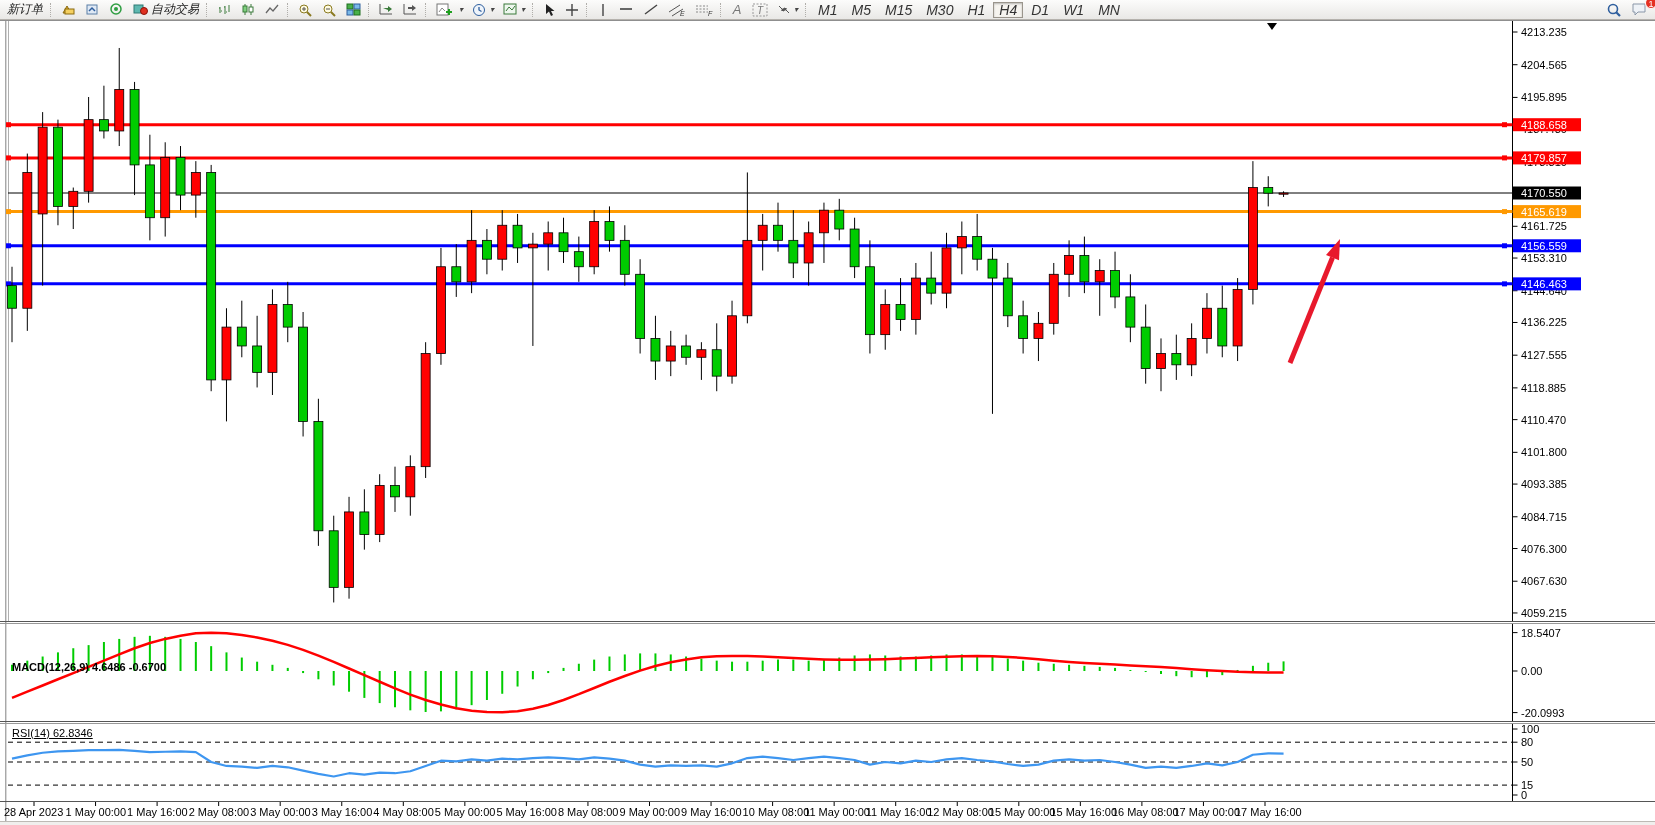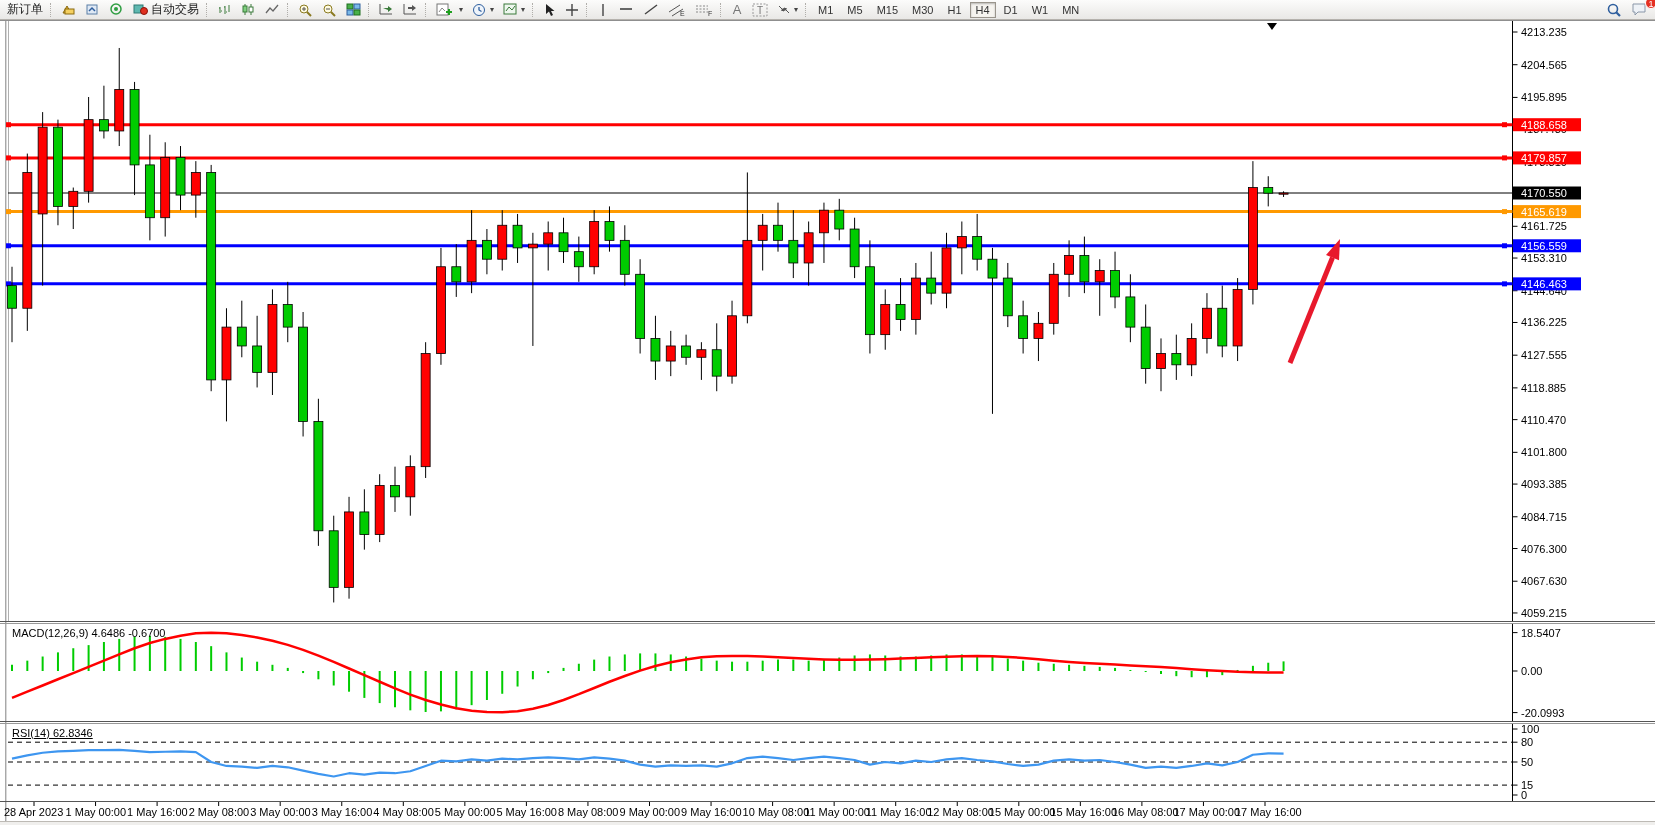--- a/index.html
+++ b/index.html
@@ -4,40 +4,40 @@
 <style>
   * { box-sizing: border-box; margin: 0; padding: 0; }
   html,body { width:1655px; height:825px; overflow:hidden; background:#fff;
     font-family:"Liberation Sans", sans-serif; font-size:11px; color:#000; }
 
   
   .toolbar { height:20px; background:linear-gradient(#fcfcfb,#e9e8e6);
     border-bottom:1px solid #b5b2ad; display:flex; align-items:center; padding:0 3px; gap:1px; }
   .tb-btn { height:18px; min-width:20px; display:flex; align-items:center; justify-content:center;
     gap:3px; padding:0 3px; background:transparent; border:1px solid transparent; cursor:default;
-    font-family:"Liberation Sans",sans-serif; font-size:12px; color:#222; }
+    font-family:"Liberation Sans",sans-serif; font-size:12px; color:#222;font-style:italic; }
   .grip { width:4px; height:14px; border-left:1px dotted #b0aeaa; margin:0 2px; }
-  .tf-btn { height:16px; padding:0 5px; font-size:11px; color:#333; border:1px solid transparent; }
+  .tf-btn { height:16px; padding:0 5px; font-size:14px; color:#333; border:1px solid transparent; }
   .tf-btn.active { background:#f6f4ef; border:1px solid #9a958c; box-shadow:inset 0 1px 2px rgba(0,0,0,.25); }
   .spacer { flex:1; }
   .badge-dot { position:absolute; top:-4px; right:-5px; background:#e53022; color:#fff;
     border-radius:7px; min-width:12px; height:12px; font-size:9px; line-height:12px;
     text-align:center; border:1px solid #fff; }
   .msg-wrap { position:relative; }
 
   
   .chart-area { position:relative; width:1655px; height:805px; background:#fff;
     border-top:1px solid #8f8f8f; }
   .left-frame { position:absolute; left:5px; top:0; width:2px; height:800px;
     border-left:1px solid #a8a8a8; border-right:1px solid #d8d8d8; }
   .pane-svg { position:absolute; left:0; }
   .overlay-label { position:absolute; z-index:5; font-size:11px; color:#000; white-space:pre; }
   #main-title { left:13px; top:5px; }
   #main-title .tri { font-size:8px; vertical-align:1px; margin-right:5px; }
-  #macd-label { left:12px; top:606px; }
+  #macd-label { left:12px; top:640px;font-weight:bold; }
   #rsi-label  { left:12px; top:706px;text-decoration:underline; }
   .bottom-strip { position:absolute; left:0; top:800px; width:1655px; height:25px;
     background:#f0efed; border-top:1px solid #bdbab5; }
   svg text { font-family:"Liberation Sans",sans-serif; }
 </style>
 </head>
 <body>
 
 <div class="toolbar">
   <button class="tb-btn">新订单</button>

